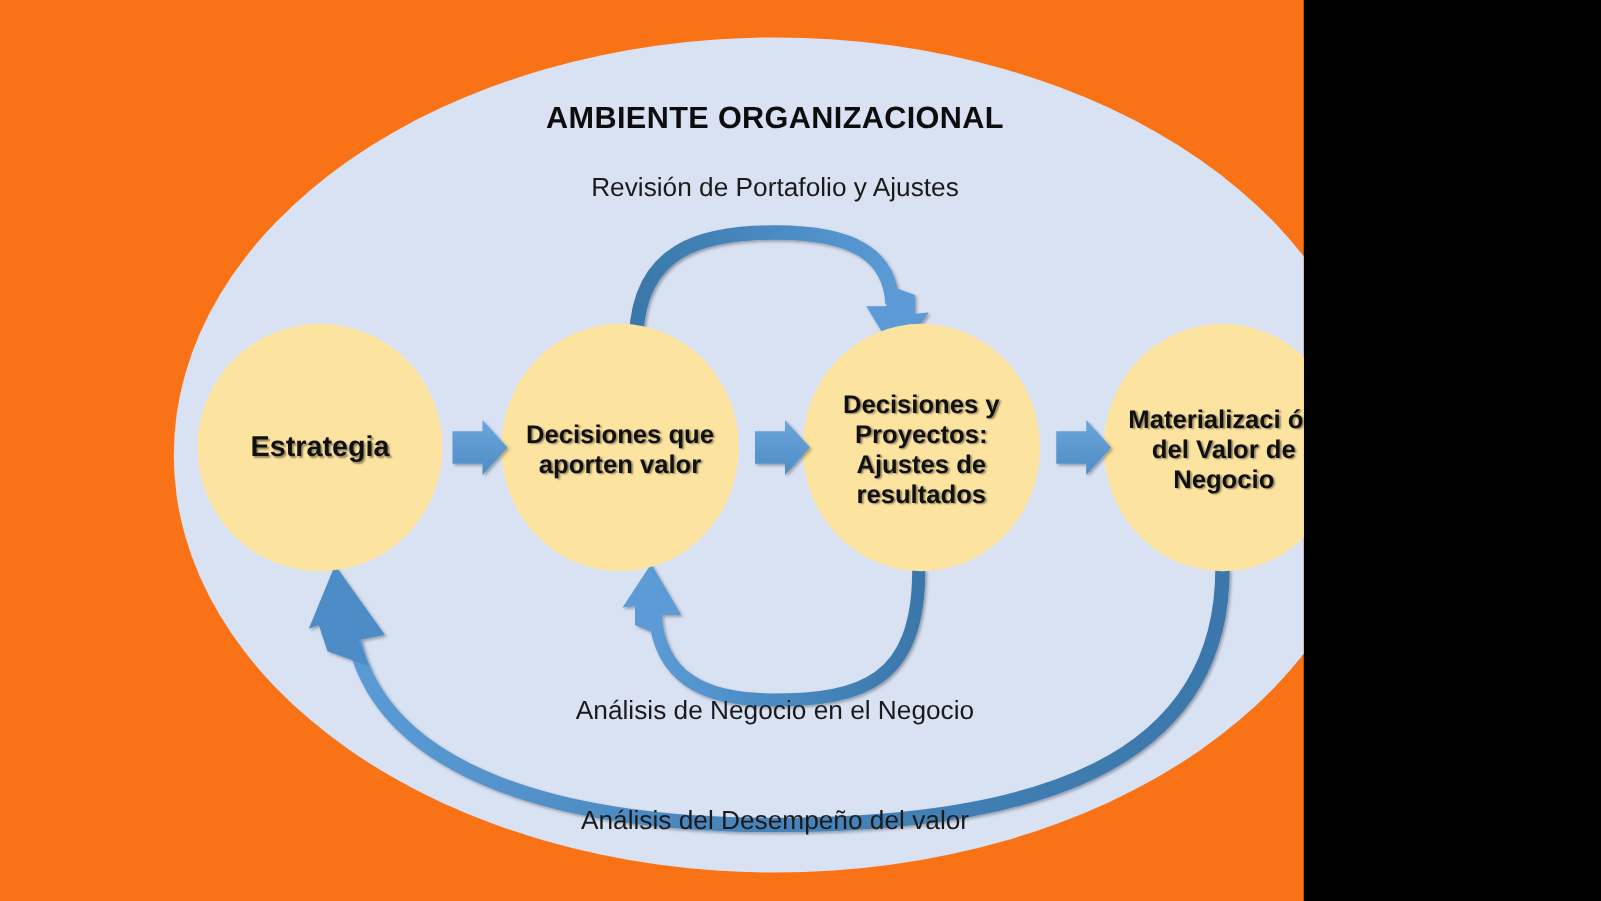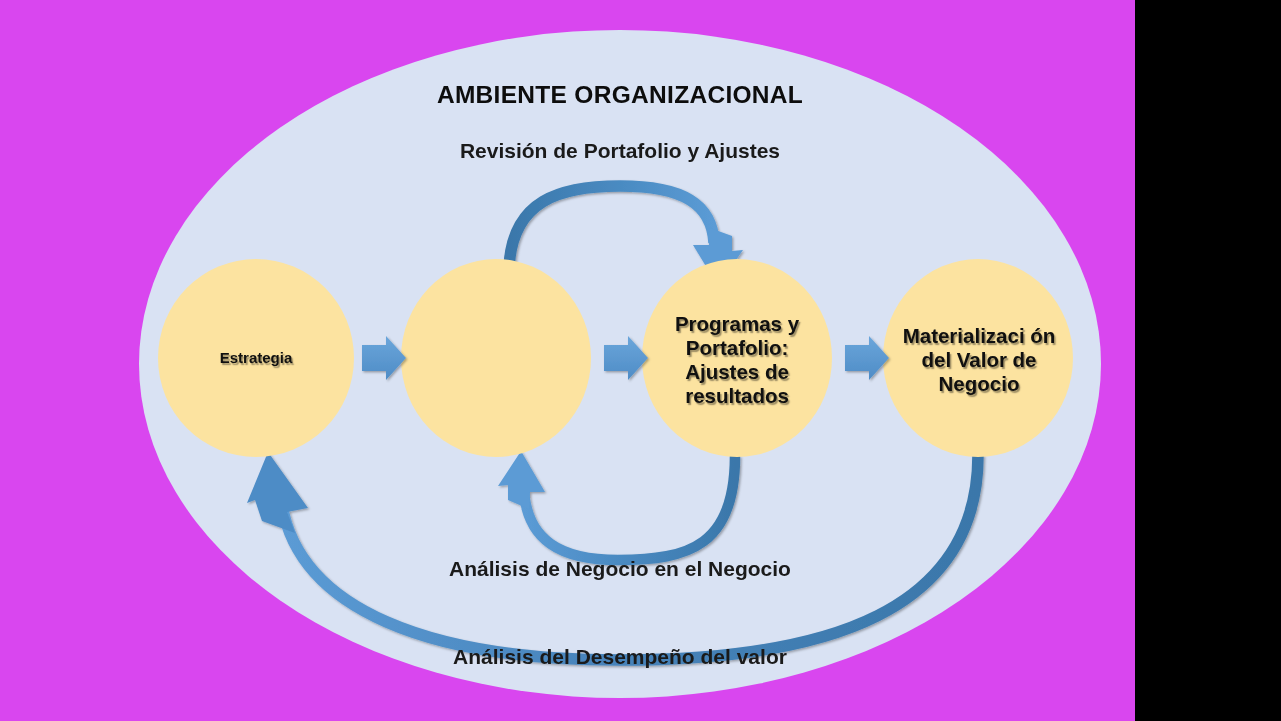--- a/index.html
+++ b/index.html
@@ -3,23 +3,23 @@
 <meta charset="utf-8">
 <title>Ambiente Organizacional</title>
 <style>
   html, body {
     margin: 0;
     padding: 0;
     background: #000000;
   }
   #stage {
     position: relative;
-    width: 1135px;
+    width: 1043px;
     height: 721px;
-    background: #d946ef;
+    background: #f97316;
     overflow: hidden;
     font-family: "Liberation Sans", sans-serif;
   }
   #diagram-svg {
     position: absolute;
     left: 0;
     top: 0;
     width: 1281px;
     height: 721px;
   }
@@ -43,34 +43,34 @@
   .node-text .hd {
     font-weight: bold;
     display: block;
   }
   .node-text .bd {
     font-weight: bold;
     display: block;
   }
   .node-text.single {
     font-weight: bold;
-    font-size: 15px;
+    font-size: 23px;
   }
   .env-title {
     color: #0d0d0d;
     font-size: 24.5px;
     font-weight: bold;
     letter-spacing: 0.3px;
     font-family: "Liberation Sans", sans-serif;
   }
   .flow-label {
     color: #1a1a1a;
     font-size: 21px;
     font-family: "Liberation Sans", sans-serif;
-    font-weight: bold;
+    font-weight: normal;
   }
 </style>
 </head>
 <body>
 
 <div id="stage">
 
   <svg id="diagram-svg" viewBox="0 0 1281 721">
 
     <defs>
@@ -140,31 +140,32 @@
           <span class="node-text single">Estrategia</span>
         </div>
       </foreignObject>
     </g>
 
     <g>
       <ellipse cx="496" cy="358" rx="95" ry="99" fill="#FCE3A0"></ellipse>
       <foreignObject x="408" y="288" width="176" height="144">
         <div xmlns="http://www.w3.org/1999/xhtml" class="fo-text">
           <span class="node-text">
+            <span class="bd">Decisiones que aporten valor</span>
           </span>
         </div>
       </foreignObject>
     </g>
 
     <g>
       <ellipse cx="737" cy="358" rx="95" ry="99" fill="#FCE3A0"></ellipse>
       <foreignObject x="650" y="288" width="174" height="144">
         <div xmlns="http://www.w3.org/1999/xhtml" class="fo-text">
           <span class="node-text">
-            <span class="hd">Programas y Portafolio:</span>
+            <span class="hd">Decisiones y Proyectos:</span>
             <span class="bd">Ajustes de resultados</span>
           </span>
         </div>
       </foreignObject>
     </g>
 
     <g>
       <ellipse cx="978" cy="358" rx="95" ry="99" fill="#FCE3A0"></ellipse>
       <foreignObject x="893" y="288" width="172" height="144">
         <div xmlns="http://www.w3.org/1999/xhtml" class="fo-text">

